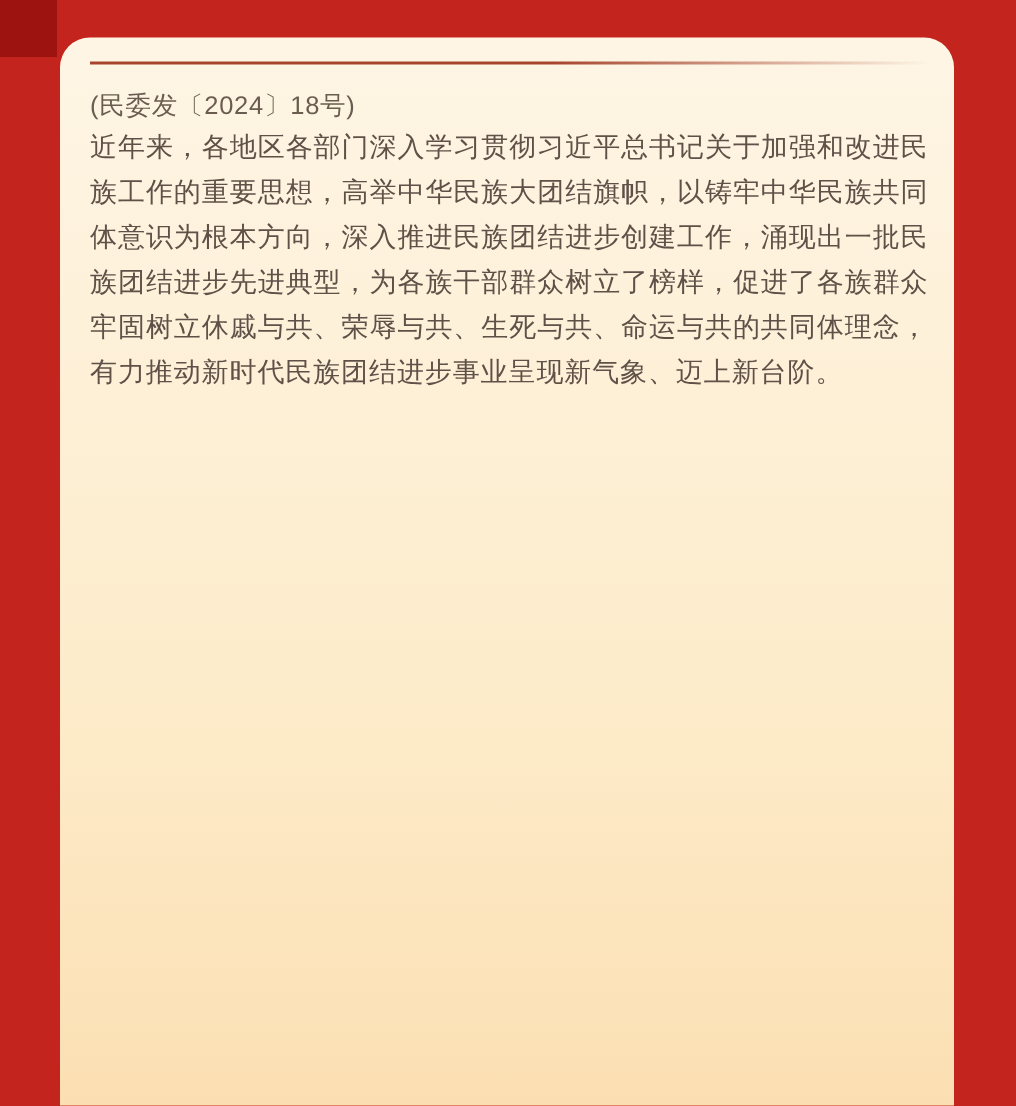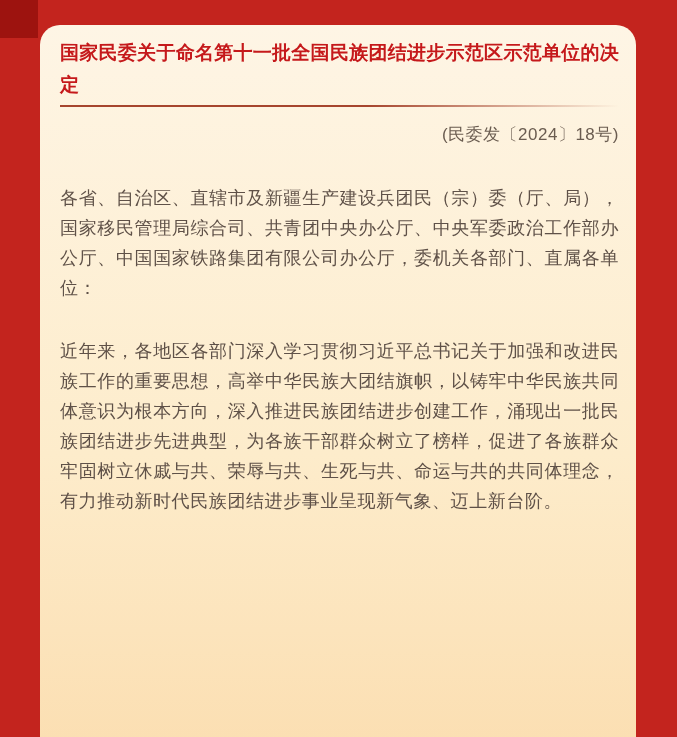--- a/index.html
+++ b/index.html
@@ -52,21 +52,21 @@
   .title-divider {
     height: 2px;
     margin-top: 4px;
     background: linear-gradient(to right,
       var(--divider-color) 0%,
       var(--divider-color) 55%,
       rgba(166, 69, 46, 0) 100%);
   }
   .doc-number {
     margin-top: 16px;
-    text-align: right;
+    text-align: left;
     color: var(--doc-number-color);
     font-size: 17px;
     line-height: 24px;
     letter-spacing: 0.5px;
   }
   .doc-body p {
     color: var(--body-text-color);
     font-size: 18px;
     line-height: 30px;
     letter-spacing: 0.6px;
@@ -75,23 +75,21 @@
   }
   .doc-body p.para-first { margin-top: 36px; }
   .doc-body p + p { margin-top: 33px; }
 </style>
 </head>
 <body>
 
 <div class="corner-accent"></div>
 
 <div class="card">
-  <h1 class="doc-title">国家民委关于命名第十一批全国民族团结进步示范区示范单位的决定</h1>
 
   <div class="title-divider"></div>
 
   <div class="doc-number">(民委发〔2024〕18号)</div>
 
   <div class="doc-body">
-    <p class="para-first">各省、自治区、直辖市及新疆生产建设兵团民（宗）委（厅、局），国家移民管理局综合司、共青团中央办公厅、中央军委政治工作部办公厅、中国国家铁路集团有限公司办公厅，委机关各部门、直属各单位：</p>
     <p>近年来，各地区各部门深入学习贯彻习近平总书记关于加强和改进民族工作的重要思想，高举中华民族大团结旗帜，以铸牢中华民族共同体意识为根本方向，深入推进民族团结进步创建工作，涌现出一批民族团结进步先进典型，为各族干部群众树立了榜样，促进了各族群众牢固树立休戚与共、荣辱与共、生死与共、命运与共的共同体理念，有力推动新时代民族团结进步事业呈现新气象、迈上新台阶。</p>
   </div>
 </div>
 
 </body></html>

